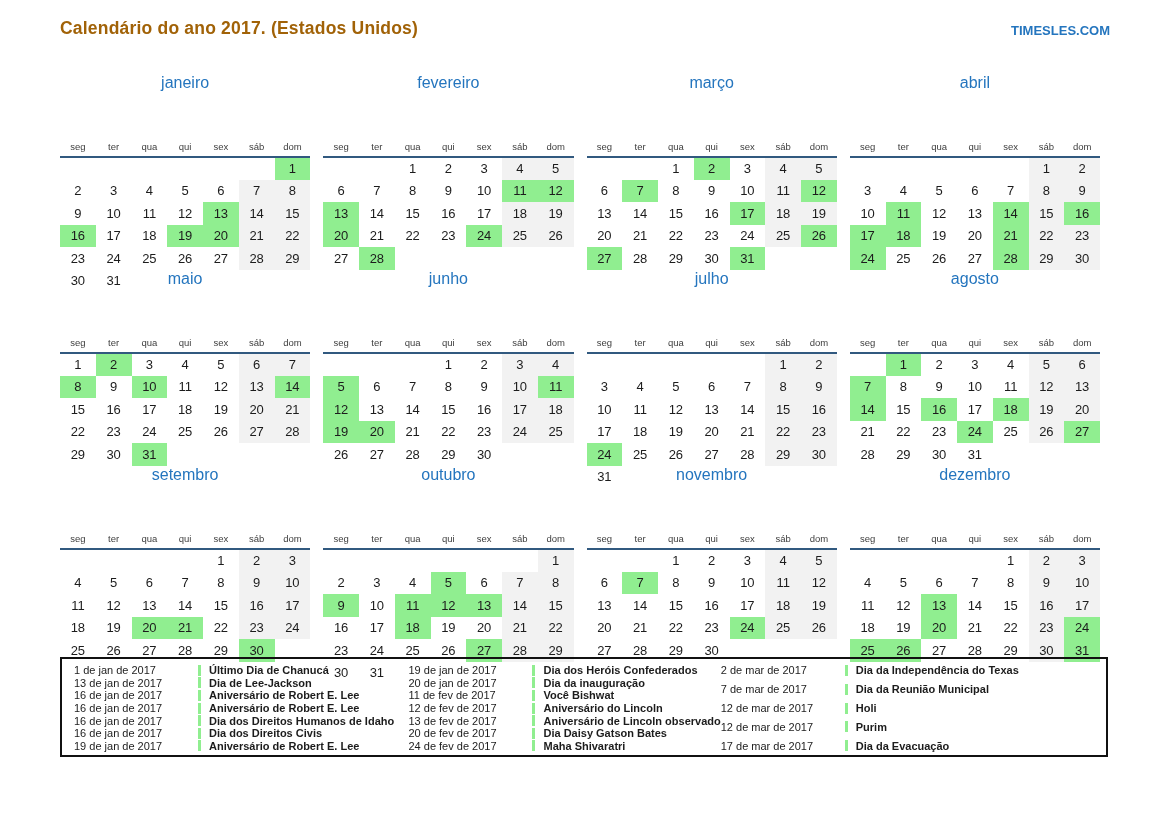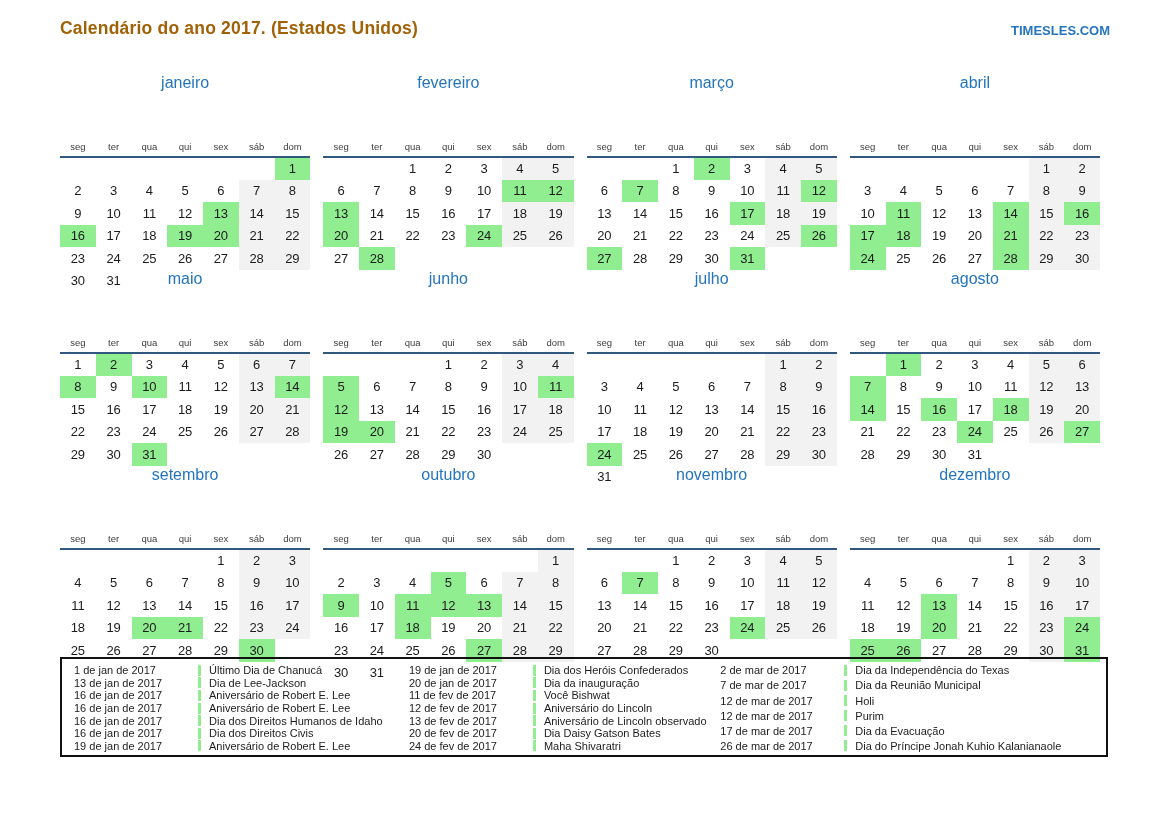--- a/index.html
+++ b/index.html
@@ -52,21 +52,21 @@
     display: grid; grid-template-columns: 1fr 0.93fr 1.08fr;
     padding: 5px 24px 5px 12px;
   }
   .legend-col { display: flex; flex-direction: column; justify-content: space-between; }
   .legend-row { display: flex; align-items: center; height: 12.6px; }
   .legend-date { width: 124px; font-size: 11px; color: #1c1c1c; flex: 0 0 124px; }
   .legend-tick {
     width: 3px; height: 11px; flex: 0 0 3px;
     background: var(--legend-tick-green, #90ee90); margin-right: 8px;
   }
-  .legend-name { font-size: 11px; color: #1c1c1c; white-space: nowrap; }
+  .legend-name { font-size: 11px; color: #1c1c1c; white-space: nowrap; font-weight: bold; }
 </style>
 </head>
 <body style="--holiday-green: #90ee90; --weekend-gray: #f2f2f2; --month-title-blue: #2475be; --brand-blue: #2475be; --header-rule-blue: #31597f; --legend-tick-green: #90ee90;">
 
 <div>
   <div class="page-title">Calendário do ano 2017. (Estados Unidos)</div>
   <a class="brand">TIMESLES.COM</a>
 </div>
 
 <div class="months-grid">
@@ -949,19 +949,14 @@
       <div class="legend-row">
         <span class="legend-date">12 de mar de 2017</span>
         <span class="legend-tick"></span>
         <span class="legend-name">Purim</span>
       </div>
       <div class="legend-row">
         <span class="legend-date">17 de mar de 2017</span>
         <span class="legend-tick"></span>
         <span class="legend-name">Dia da Evacuação</span>
       </div>
-      <div class="legend-row">
-        <span class="legend-date">26 de mar de 2017</span>
-        <span class="legend-tick"></span>
-        <span class="legend-name">Dia do Príncipe Jonah Kuhio Kalanianaole</span>
-      </div>
     </div>
   </div>
 
 </body></html>

